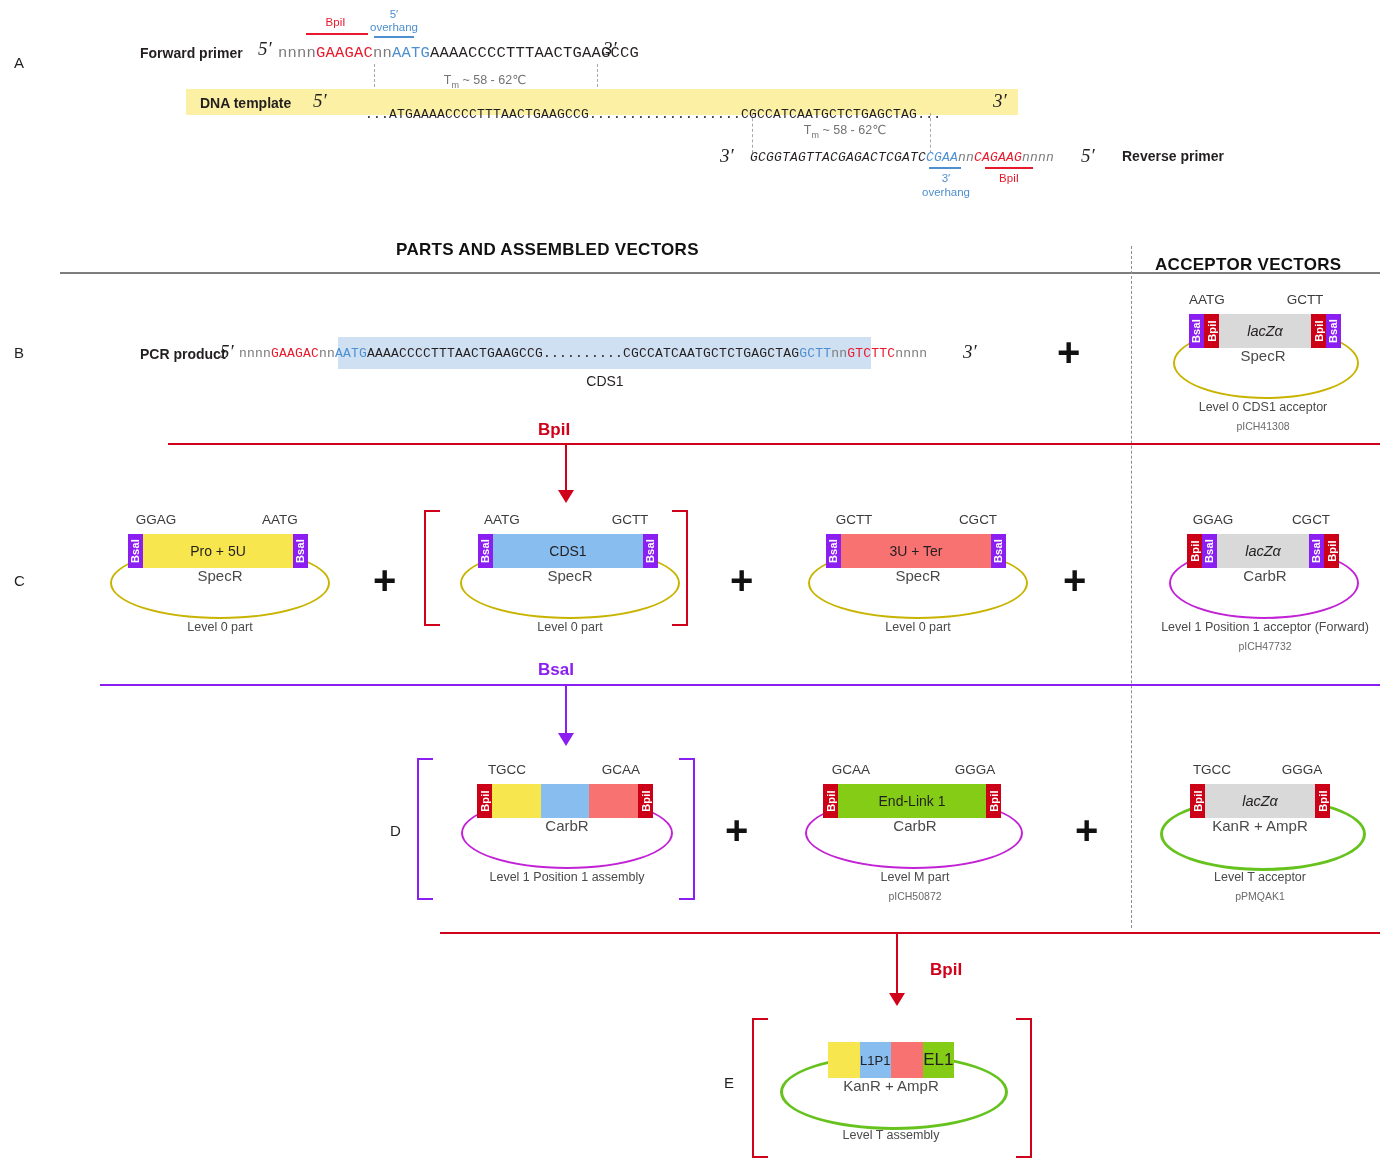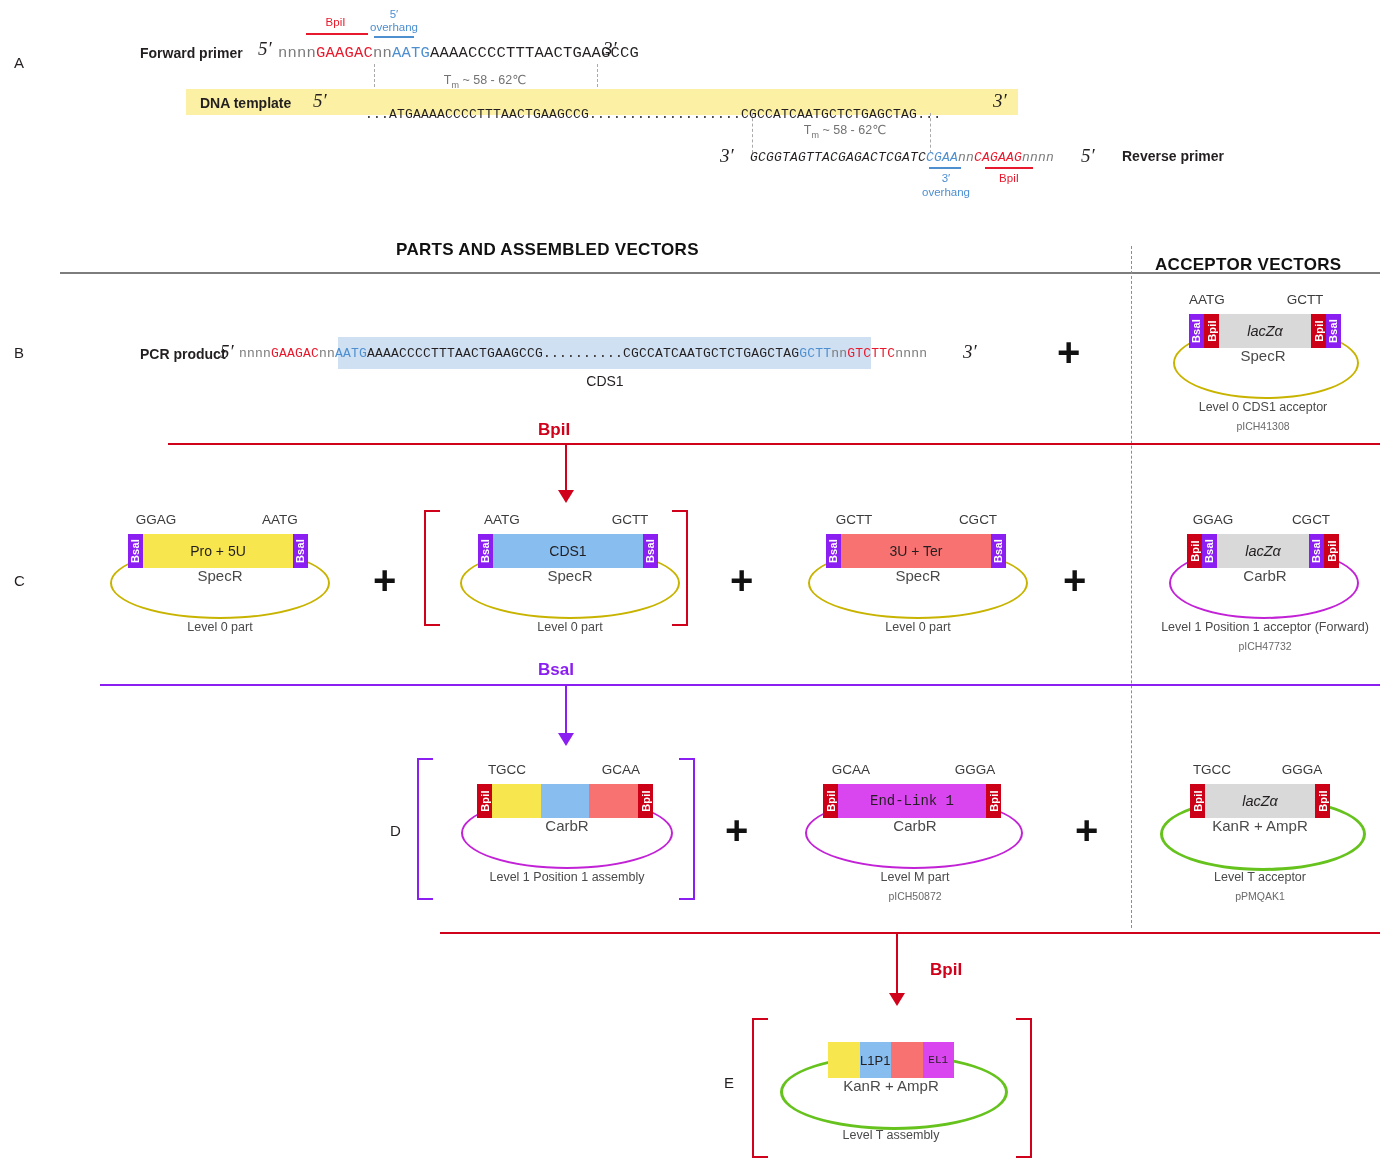--- a/index.html
+++ b/index.html
@@ -50,21 +50,21 @@
   .site{width:15px;display:flex;align-items:center;justify-content:center;color:#fff;
         font-size:11px;font-weight:bold;}
   .site span{transform:rotate(-90deg);white-space:nowrap;letter-spacing:.2px;}
   .site-bsai{background:#8b1ef0;}
   .site-bpii{background:#cc0016;}
   .seg{flex:1;display:flex;align-items:center;justify-content:center;font-size:14px;color:#231f20;}
   .seg-gray{background:#d9d9d9;}
   .seg-yellow{background:#f7e64e;}
   .seg-blue{background:#87bdef;}
   .seg-red{background:#f87272;}
-  .seg-green{background:#d946ef;font-family:Liberation Mono, monospace;}
+  .seg-green{background:#84cc16;}
   .lacz{font-style:italic;font-size:14.5px;}
   .ohang{position:absolute;font-size:13.5px;color:#3b3b3b;text-align:center;}
   .resist{position:absolute;width:100%;text-align:center;font-size:15px;color:#4a4a4a;}
   .cap{position:absolute;width:100%;text-align:center;font-size:12.5px;color:#4a4a4a;}
   .cap2{position:absolute;width:100%;text-align:center;font-size:10.5px;color:#6a6a6a;}
 
   .plus{position:absolute;font-size:40px;font-weight:bold;color:#111;line-height:1;}
 
   
   .brk{position:absolute;}
@@ -349,17 +349,17 @@
   <b style="left:278px;top:0;width:2px;height:140px;background:#d0021b;"></b>
   <b style="left:264px;top:138px;width:16px;height:2px;background:#d0021b;"></b>
 </div>
 
 <div class="plasmid" style="left:780px;top:1022px;width:226px;height:120px;">
   <div class="ellipse" style="left:0px;top:32px;width:222px;height:70px;border:3px solid #66c21d;"></div>
   <div class="cassette" style="left:48px;top:20px;width:126px;height:36px;">
     <div class="seg seg-yellow"></div>
     <div class="seg seg-blue" style="font-size:13px;">L1P1</div>
     <div class="seg seg-red"></div>
-    <div class="seg seg-green" style="font-size:11px;">EL1</div>
+    <div class="seg seg-green" style="font-size:17px;">EL1</div>
   </div>
   <div class="resist" style="top:55px;width:222px;">KanR + AmpR</div>
   <div class="cap" style="top:106px;width:222px;">Level T assembly</div>
 </div>
 
 </body></html>

